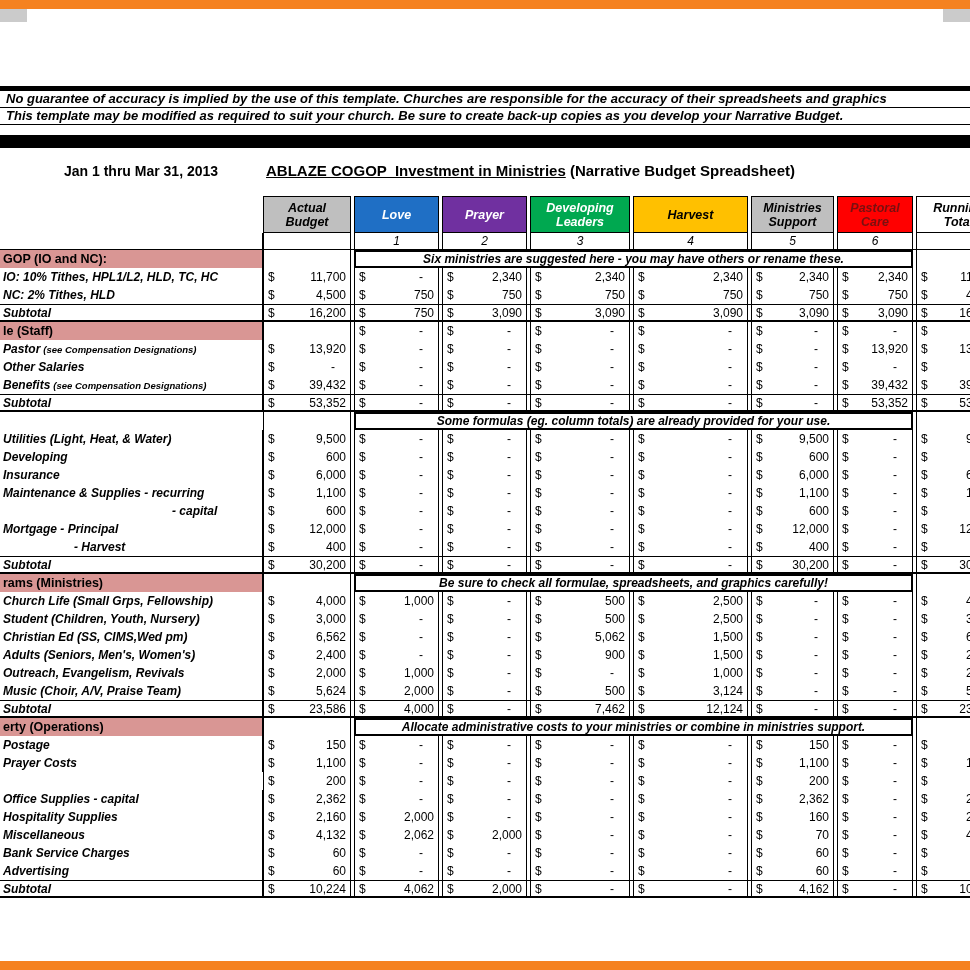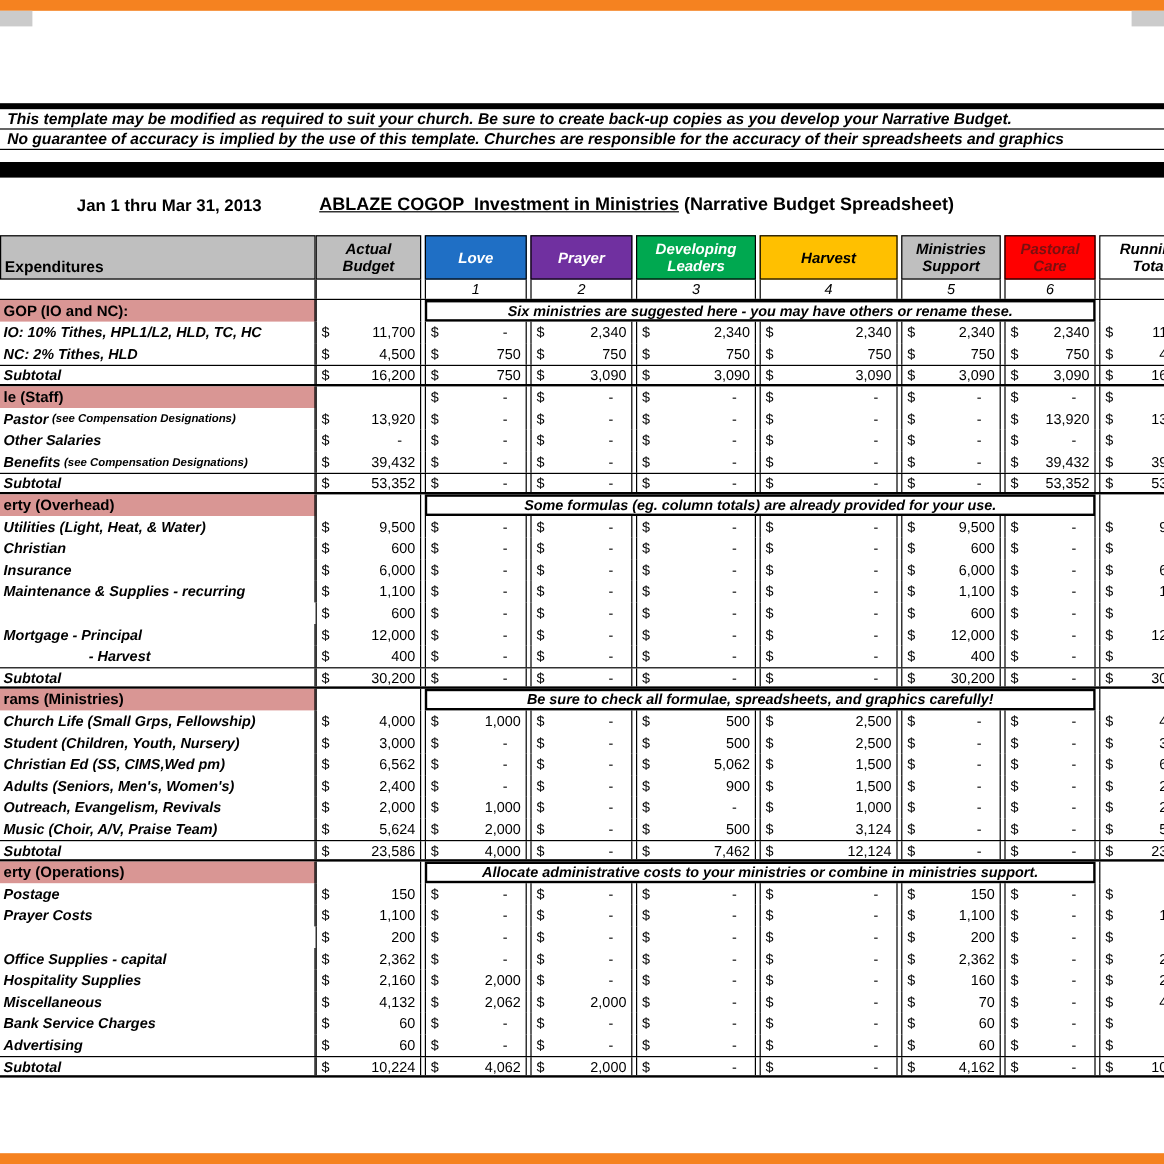--- a/index.html
+++ b/index.html
@@ -67,34 +67,33 @@
 </style>
 </head>
 <body>
 
 <div class="page">
   <div class="bar top"></div>
   <div class="tab tl"></div>
   <div class="tab tr"></div>
 
   <div class="disclaimer">
+    <div class="d-line">No guarantee of accuracy is implied by the use of this template.  Churches are responsible for the accuracy of their spreadsheets and graphics</div>
     <div class="d-line">This template may be modified as required to suit your church.  Be sure to create back-up copies as you develop your Narrative Budget.</div>
-    <div class="d-line">No guarantee of accuracy is implied by the use of this template.  Churches are responsible for the accuracy of their spreadsheets and graphics</div>
   </div>
 
   <div class="black-bar"></div>
 
   <div class="title-row">
     <span class="date">Jan 1 thru Mar 31, 2013</span>
     <span class="main-title"><span class="u">ABLAZE COGOP  Investment in Ministries</span><span> (Narrative Budget Spreadsheet)</span></span>
   </div>
 
   <div class="sheet" id="sheet">
       <div class="row header-row">
-        <div class="cell hdr-label g-label">Expenditures</div>
         <div class="cell hcell hdr-budget g-budget">
           <div>Actual</div>
           <div>Budget</div>
         </div>
         <div class="cell hcell g-m0" style="background: rgb(31, 111, 197); color: rgb(255, 255, 255); white-space: normal;">Love</div>
         <div class="cell hcell g-m1" style="background: rgb(112, 48, 160); color: rgb(255, 255, 255); white-space: normal;">Prayer</div>
         <div class="cell hcell g-m2" style="background: rgb(0, 168, 80); color: rgb(255, 255, 255); white-space: normal;">Developing Leaders</div>
         <div class="cell hcell g-m3" style="background: rgb(255, 192, 0); color: rgb(0, 0, 0); white-space: normal;">Harvest</div>
         <div class="cell hcell g-m4" style="background: rgb(191, 191, 191); color: rgb(0, 0, 0); white-space: normal;">Ministries Support</div>
         <div class="cell hcell g-m5" style="background: rgb(255, 0, 0); color: rgb(121, 16, 16); white-space: normal;">Pastoral Care</div>
@@ -389,21 +388,20 @@
         <div class="cell money g-m5">
           <div class="cur" style="display: inline;">$</div>
           <div class="v">53,352</div>
         </div>
         <div class="cell money g-run">
           <div class="cur" style="display: inline;">$</div>
           <div class="v">53,352</div>
         </div>
       </div>
       <div class="row band-row">
-        <div class="cell lab band g-label">erty (Overhead)</div>
         <div class="cell money g-budget"></div>
         <div class="cell note g-note">Some formulas (eg. column totals) are already provided for your use.</div>
         <div class="cell money g-run"></div>
       </div>
       <div class="row data-row">
         <div class="cell lab g-label">Utilities (Light, Heat, &amp; Water)</div>
         <div class="cell money g-budget">
           <div class="cur" style="display: inline;">$</div>
           <div class="v">9,500</div>
         </div>
@@ -430,21 +428,21 @@
         <div class="cell money g-m5 dash">
           <div class="cur" style="display: inline;">$</div>
           <div class="v">-</div>
         </div>
         <div class="cell money g-run">
           <div class="cur" style="display: inline;">$</div>
           <div class="v">9,500</div>
         </div>
       </div>
       <div class="row data-row">
-        <div class="cell lab g-label">Christian</div>
+        <div class="cell lab g-label">Developing</div>
         <div class="cell money g-budget">
           <div class="cur" style="display: inline;">$</div>
           <div class="v">600</div>
         </div>
         <div class="cell money g-m0 dash">
           <div class="cur" style="display: inline;">$</div>
           <div class="v">-</div>
         </div>
         <div class="cell money g-m1 dash">
           <div class="cur" style="display: inline;">$</div>
@@ -534,20 +532,21 @@
         <div class="cell money g-m5 dash">
           <div class="cur" style="display: inline;">$</div>
           <div class="v">-</div>
         </div>
         <div class="cell money g-run">
           <div class="cur" style="display: inline;">$</div>
           <div class="v">1,100</div>
         </div>
       </div>
       <div class="row data-row">
+        <div class="cell lab g-label ind-2">- capital</div>
         <div class="cell money g-budget">
           <div class="cur" style="display: inline;">$</div>
           <div class="v">600</div>
         </div>
         <div class="cell money g-m0 dash">
           <div class="cur" style="display: inline;">$</div>
           <div class="v">-</div>
         </div>
         <div class="cell money g-m1 dash">
           <div class="cur" style="display: inline;">$</div>

